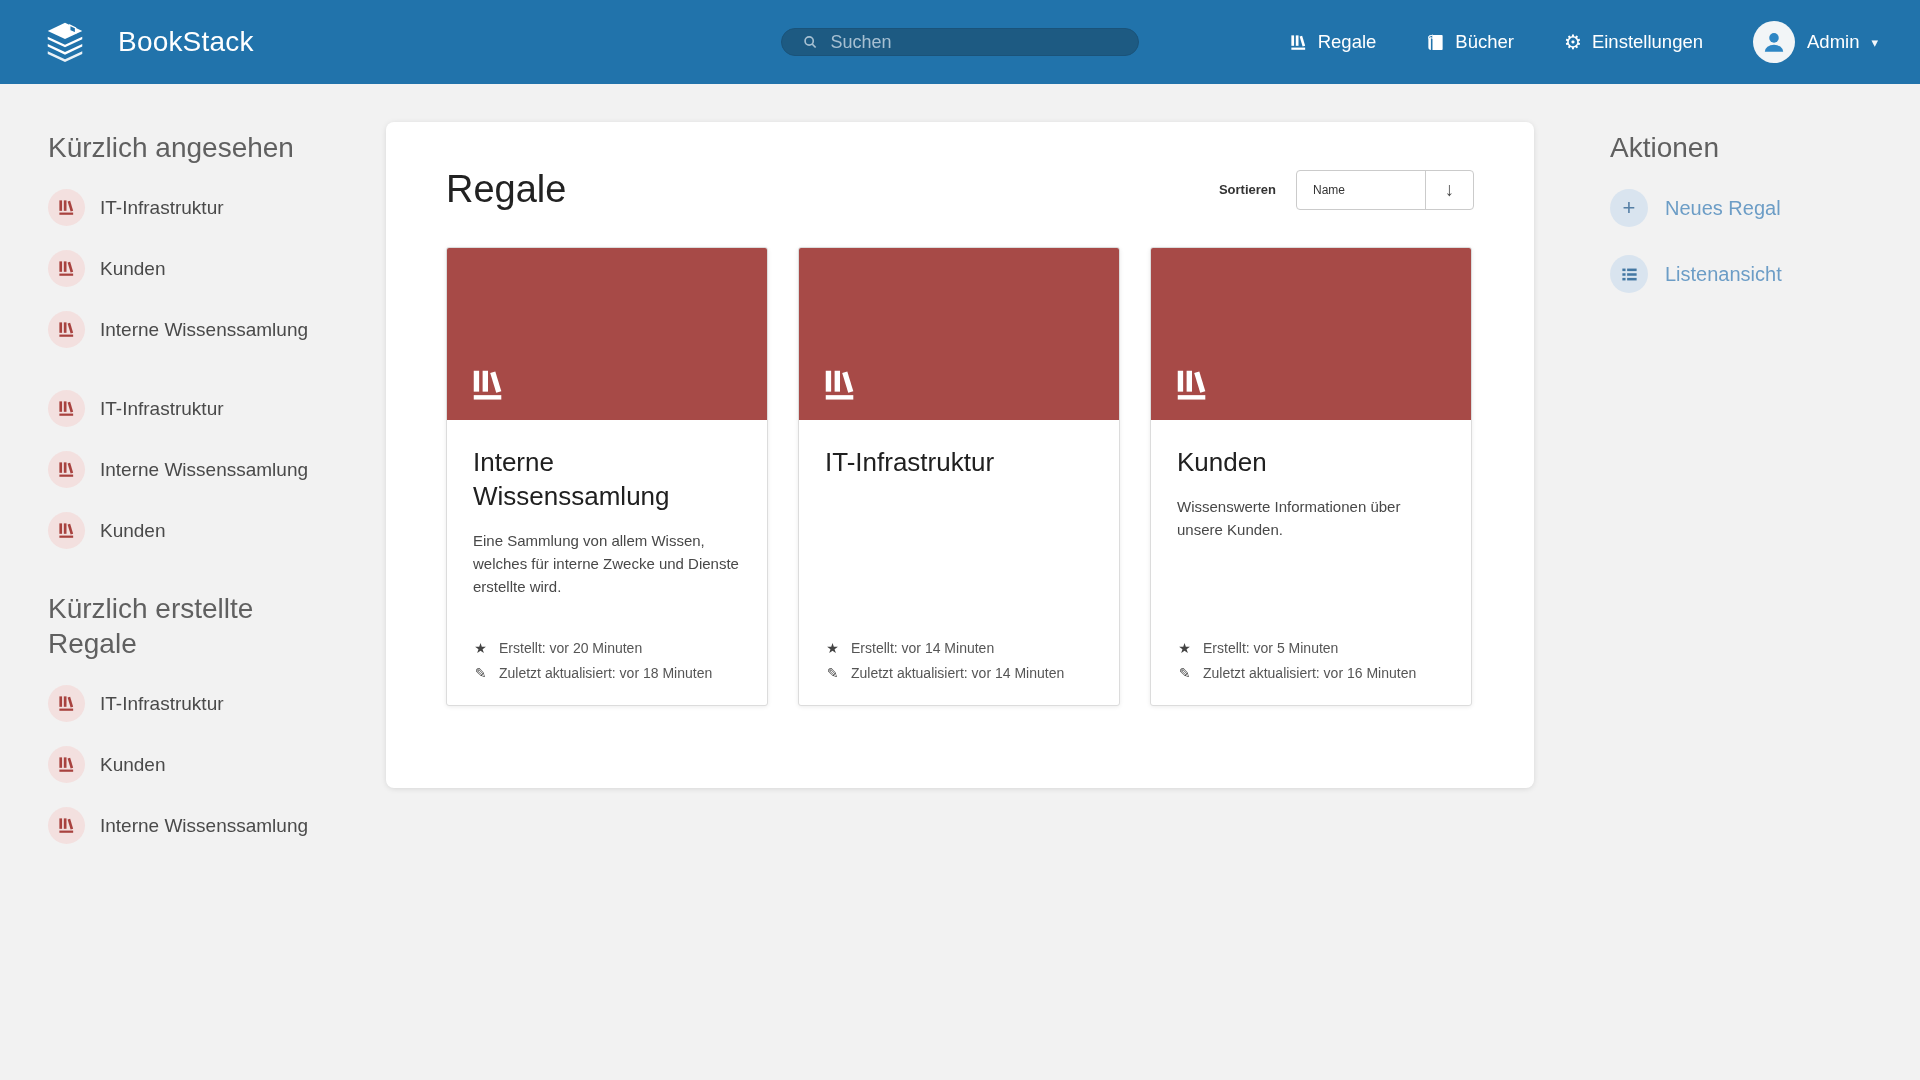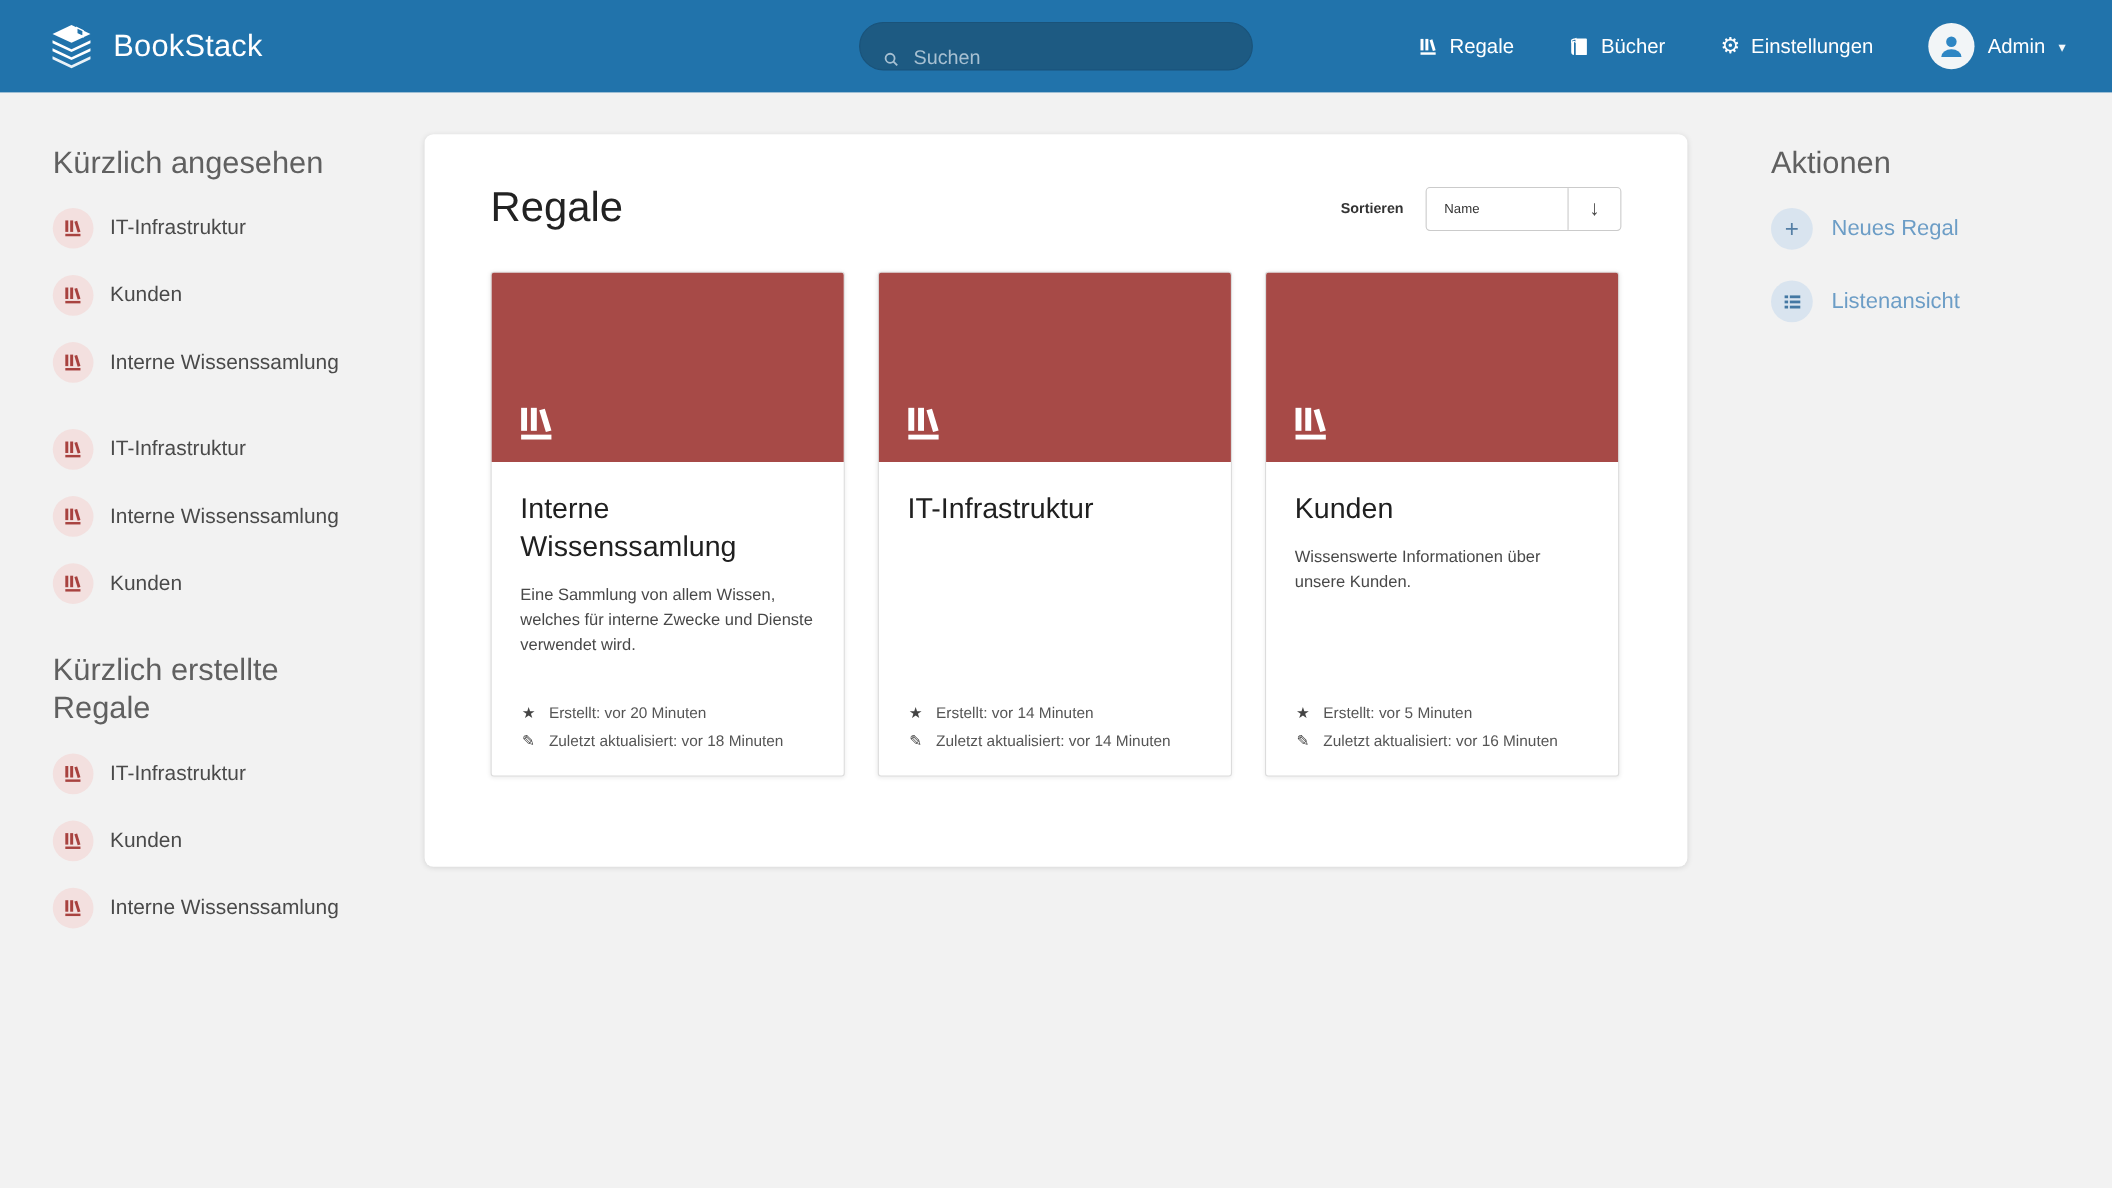--- a/index.html
+++ b/index.html
@@ -16,32 +16,32 @@
     height: 84px;
     background: #2173ab;
     color: #fff;
     display: flex;
     align-items: center;
     padding: 0 42px;
     position: relative;
   }
   .logo { display: flex; align-items: center; gap: 15px; cursor: pointer; }
   .logo svg { width: 46px; height: 46px; }
-  .logo-text { font-size: 28px; font-weight: 400; letter-spacing: 0.2px; }
+  .logo-text { font-size: 28px; font-weight: 400; letter-spacing: 0.2px; margin-left: 15px; }
 
   .search {
     position: absolute;
     left: 50%; top: 50%;
     transform: translate(-50%, -50%);
-    width: 358px; height: 44px;
+    width: 358px; height: 28px;
     background: #1d5a82;
     border: 1px solid #1a537a;
     border-radius: 22px;
     display: flex;
-    align-items: flex-end;
+    align-items: center;
     padding: 0 20px;
     gap: 12px;
   }
   .search input {
     background: transparent;
     border: none;
     outline: none;
     color: #e8f0f6;
     font-size: 18px;
     font-family: "Liberation Sans", sans-serif;
@@ -379,21 +379,21 @@
     <div class="cards">
 
       <div class="card">
         <div class="card-cover">
           <svg viewBox="0 0 24 24" fill="currentColor">
               <use href="#shelf-icon-def"></use>
             </svg>
         </div>
         <div class="card-body">
           <div class="card-title">Interne Wissenssamlung</div>
-          <div class="card-desc">Eine Sammlung von allem Wissen, welches für interne Zwecke und Dienste verwendet wird.</div>
+          <div class="card-desc">Eine Sammlung von allem Wissen, welches für interne Zwecke und Dienste erstellte wird.</div>
           <div class="card-meta">
             <div class="meta-row">
               <span class="meta-icon">★</span>
               <span>Erstellt: vor 20 Minuten</span>
             </div>
             <div class="meta-row">
               <span class="meta-icon">✎</span>
               <span>Zuletzt aktualisiert: vor 18 Minuten</span>
             </div>
           </div>

